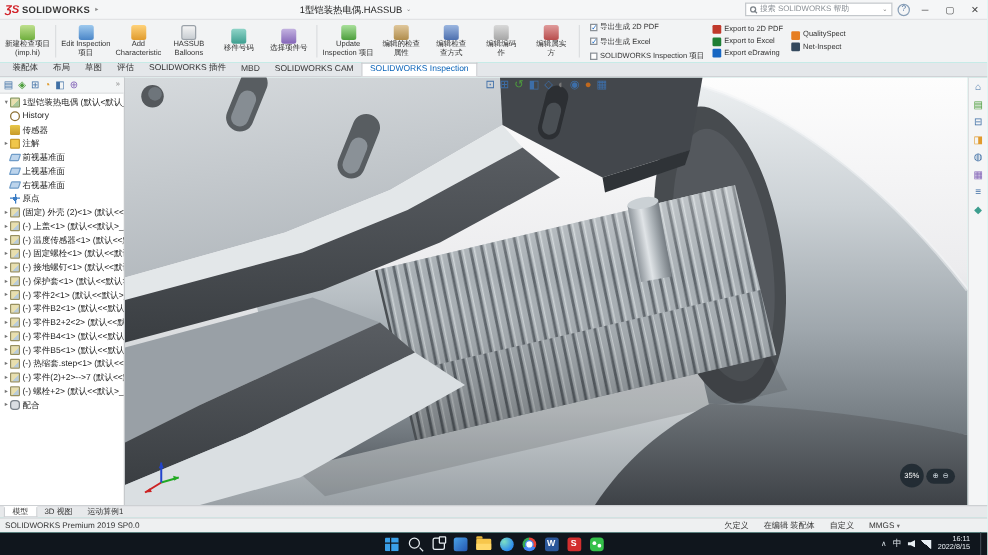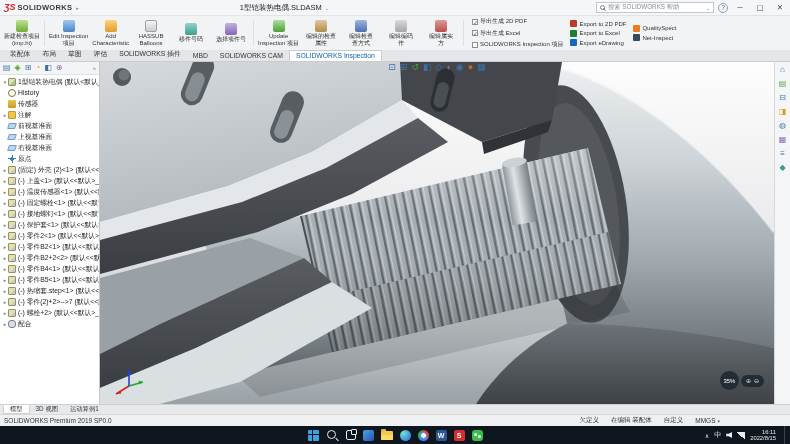--- a/index.html
+++ b/index.html
@@ -127,21 +127,21 @@
 
 <div class="app">
 
   <div class="titlebar">
     <div class="brand">
       <span class="brand-mark">ƷS</span>
       <span class="brand-name">SOLIDWORKS</span>
       <span class="brand-arrow">▸</span>
     </div>
     <div class="doc-title">
-      <span>1型铠装热电偶.SLDASM</span>
+      <span>1型铠装热电偶.HASSUB</span>
       <span class="doc-caret">⌄</span>
     </div>
     <div class="tb-right">
       <div class="search-box">
         <span class="search-ico"></span>
         <span>搜索 SOLIDWORKS 帮助</span>
         <span class="search-caret">⌄</span>
       </div>
       <span class="help-btn">?</span>
       <span class="winbtn">─</span>

